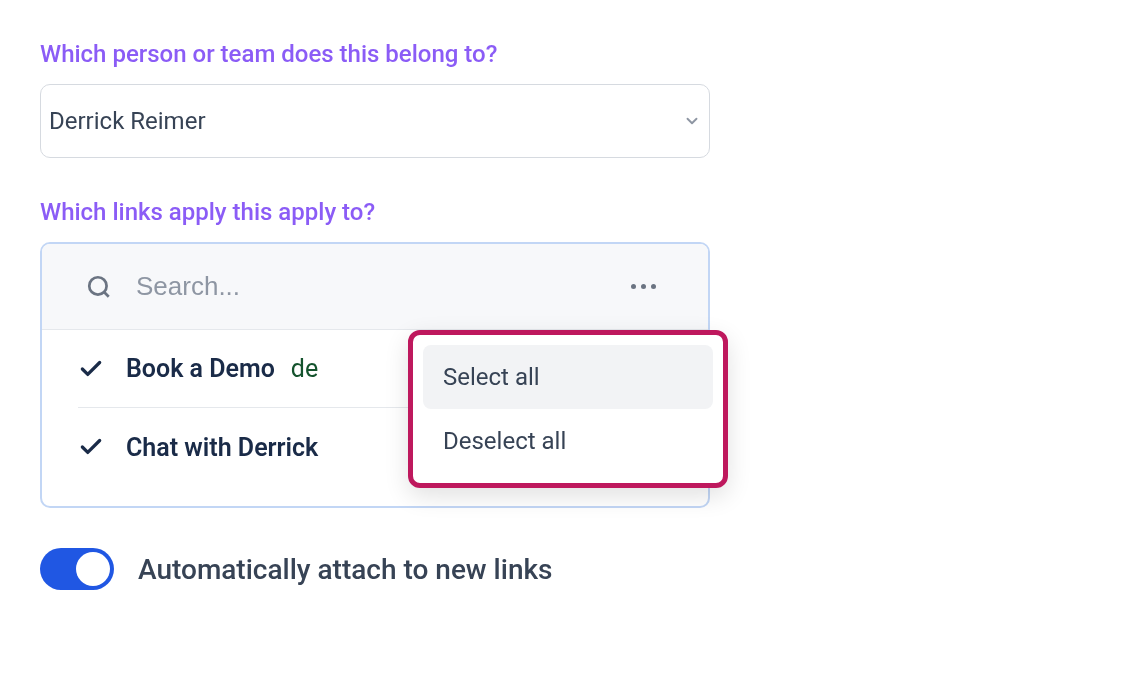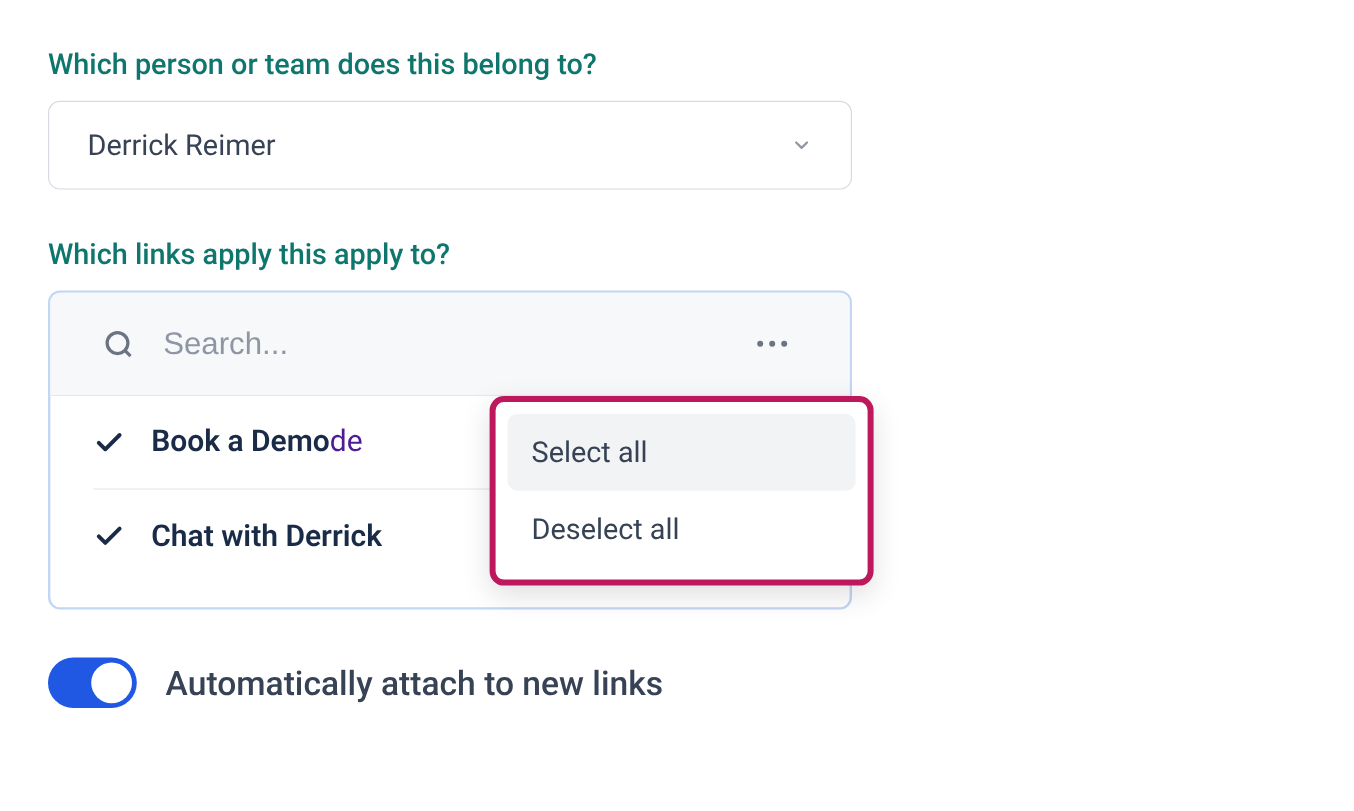--- a/index.html
+++ b/index.html
@@ -12,38 +12,38 @@
       background: #ffffff;
       padding: 40px;
       color: #1a2b48;
     }
     .form-section {
       margin-bottom: 40px;
     }
     .form-label {
       font-size: 24px;
       font-weight: 500;
-      color: #0f766e;
+      color: #8b5cf6;
       margin-bottom: 16px;
       display: block;
     }
     .select-wrapper {
       position: relative;
       width: 670px;
     }
     .select-box {
       width: 100%;
       height: 74px;
       border: 1px solid #d6dae0;
       border-radius: 10px;
       background: #ffffff;
       display: flex;
       align-items: center;
       justify-content: space-between;
-      padding: 0 32px;
+      padding: 0 8px;
       cursor: pointer;
     }
     .select-value {
       font-size: 24px;
       color: #374355;
     }
     .chevron-down {
       width: 18px;
       height: 18px;
       fill: none;
@@ -127,21 +127,22 @@
       stroke-linejoin: round;
       flex-shrink: 0;
     }
     .item-title {
       font-size: 25px;
       font-weight: 600;
       color: #1a2b48;
     }
     .item-subtitle {
       font-size: 25px;
-      color: #4c1d95;
+      color: #14532d;
+      margin-left: 16px;
     }
     .popover {
       position: absolute;
       top: 86px;
       left: 366px;
       width: 320px;
       background: #ffffff;
       border: 5px solid #be185d;
       border-radius: 12px;
       box-shadow: 0 8px 24px rgba(0,0,0,0.12);

